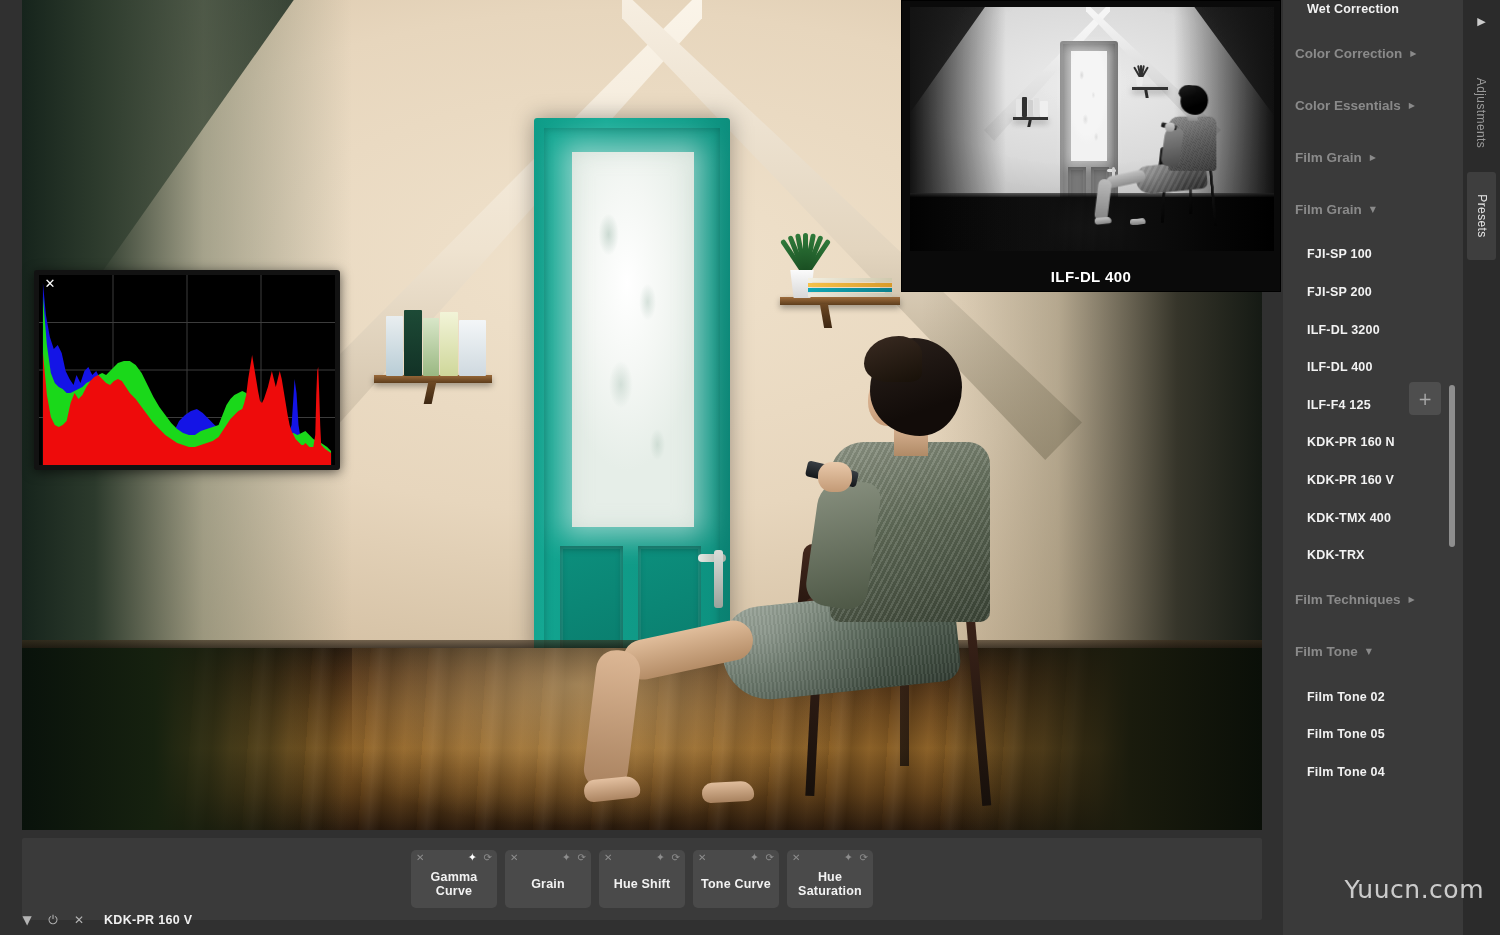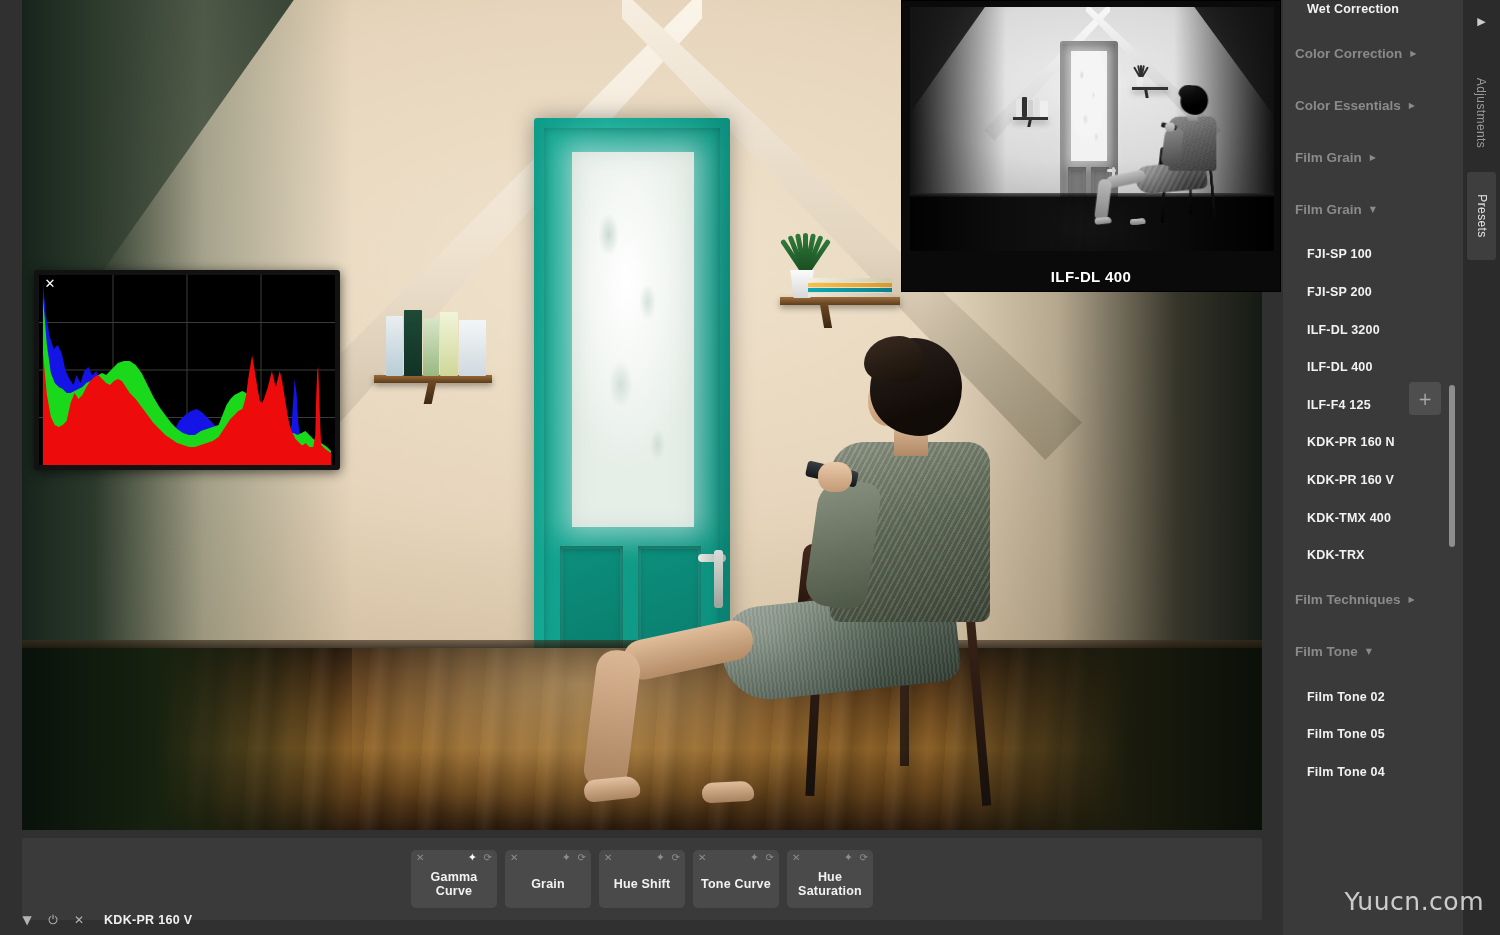--- a/index.html
+++ b/index.html
@@ -407,21 +407,21 @@
     position:absolute; left:4px; width:29px;
     display:flex; align-items:center; justify-content:center;
     color:#9a9a9a; font-size:12px; cursor:pointer; border-radius:3px;
   }
   .rail-tab span{ transform:rotate(90deg); white-space:nowrap; letter-spacing:.4px; }
   .rail-tab.t-adj{ top:58px; height:110px; background:transparent; }
   .rail-tab.t-pre{ top:172px; height:88px; background:#3e3e3e; color:#e4e4e4; }
 
   
   .watermark{
-    position:absolute; right:16px; bottom:19px;
+    position:absolute; right:16px; bottom:31px;
     color:rgba(235,235,235,.82); font-size:25px; letter-spacing:.5px;
     font-family:"DejaVu Sans", sans-serif; pointer-events:none;
   }
 </style>
 </head>
 <body>
 
 <div id="app">
 
   <div class="canvas-area">

